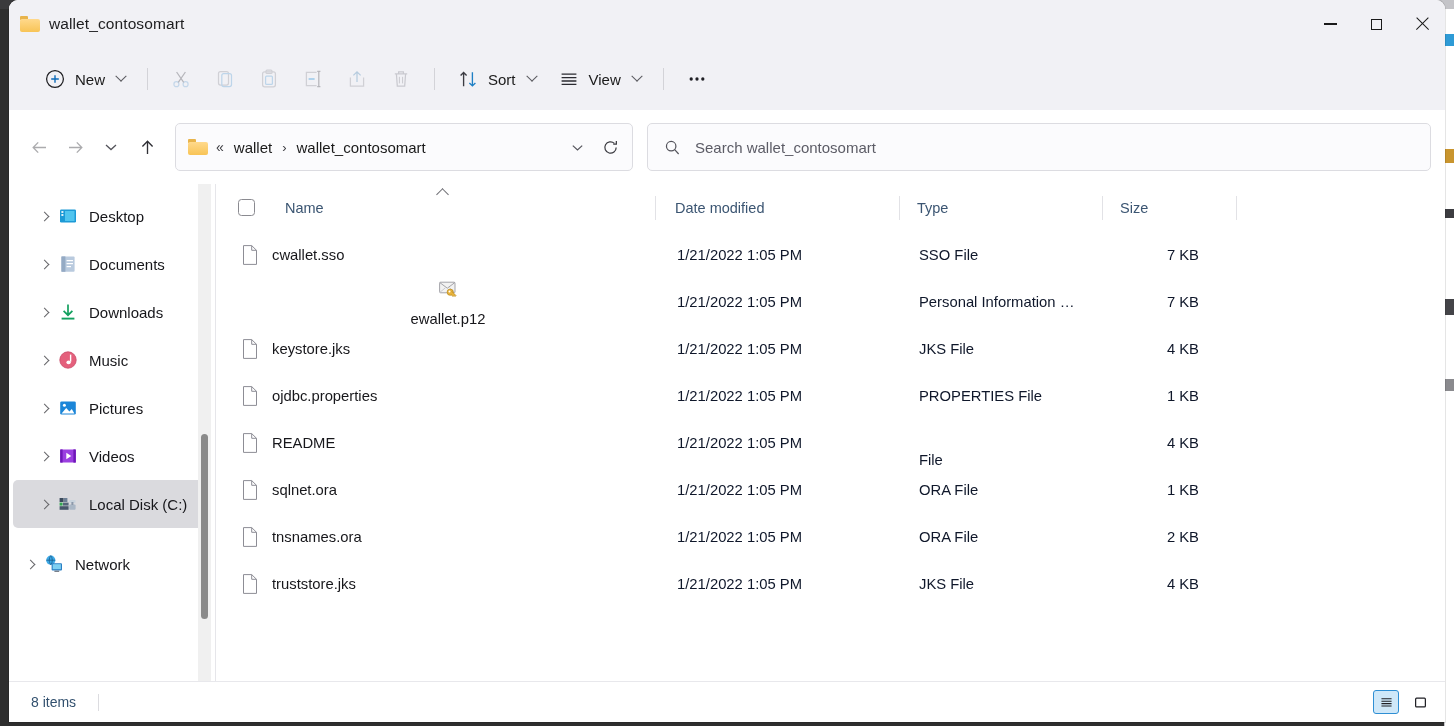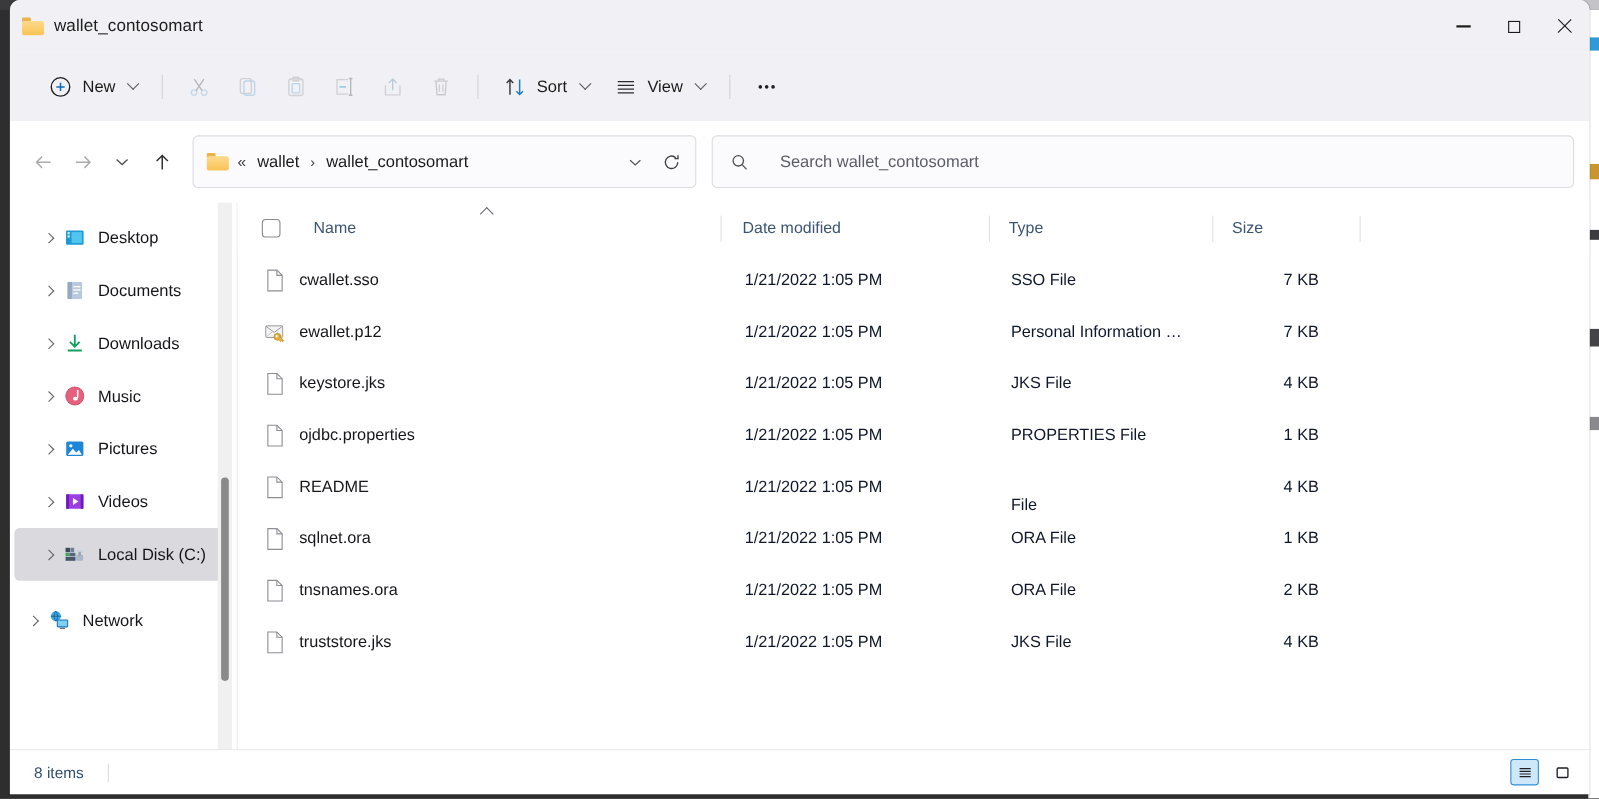--- a/index.html
+++ b/index.html
@@ -142,21 +142,21 @@
     display: flex; align-items: center; padding: 0 6px 0 12px;
   }
   #crumbs { display: flex; align-items: center; gap: 6px; flex: 1; min-width: 0; }
   .crumb { font-size: 15px; color: #1a1a1a; white-space: nowrap; padding: 3px 4px; border-radius: 3px; cursor: default;}
   .crumb-sep { color: #3b3b40; font-size: 13px; }
   .crumb-ovf { color: #3b3b40; font-size: 14px; }
 
   #searchbox {
     flex: 1; height: 48px; margin-left: 14px;
     background: #fbfbfd; border: 1px solid #dcdce1; border-radius: 5px;
-    display: flex; align-items: center; gap: 28px; padding: 0 16px;
+    display: flex; align-items: center; gap: 14px; padding: 0 16px;
   }
   #search-ph { font-size: 15px; color: #5c5c66; }
 
   
   #body { flex: 1; display: flex; min-height: 0; background: #fff; }
 
   
   #sidebar {
     flex: 0 0 206px; position: relative; overflow: hidden;
     background: #ffffff; padding-top: 8px;
@@ -624,21 +624,21 @@
                 </svg>
               </span>
               <span>cwallet.sso</span>
             </div>
             <div class="fcell" style="width:244px;padding-left:21px;">1/21/2022 1:05 PM</div>
             <div class="fcell" style="width:203px;padding-left:19px;">SSO File</div>
             <div class="fcell c-size" style="width:134px;">7 KB</div>
           </div>
 
           <div class="frow">
-            <div class="fcell c-name" style="width:426px;">
+            <div class="fcell c-name" style="width:426px;flex-direction:column;">
               <span class="fico">
                 <svg viewBox="0 0 20 22">
                   <rect x="1.6" y="5.2" width="15.4" height="10.6" rx="1" fill="#f2f2f2" stroke="#9a9aa0" stroke-width=".9"></rect>
                   <path d="M1.8 5.6l7.5 5.6 7.5-5.6" fill="none" stroke="#9a9aa0" stroke-width=".9"></path>
                   <path d="M1.8 15.4l5.6-4.6M17 15.4l-5.6-4.6" fill="none" stroke="#c0c0c6" stroke-width=".8"></path>
                   <circle cx="12.2" cy="15.2" r="3.1" fill="#e8b33c" stroke="#b98a1c" stroke-width=".7"></circle>
                   <path d="M13.6 14.2l4.4 4.4-1 1-1-1-1 1-1.2-1.2" fill="#e8b33c" stroke="#b98a1c" stroke-width=".7"></path>
                   <circle cx="11.5" cy="14.6" r="1" fill="#ffffff"></circle>
                 </svg>
               </span>

